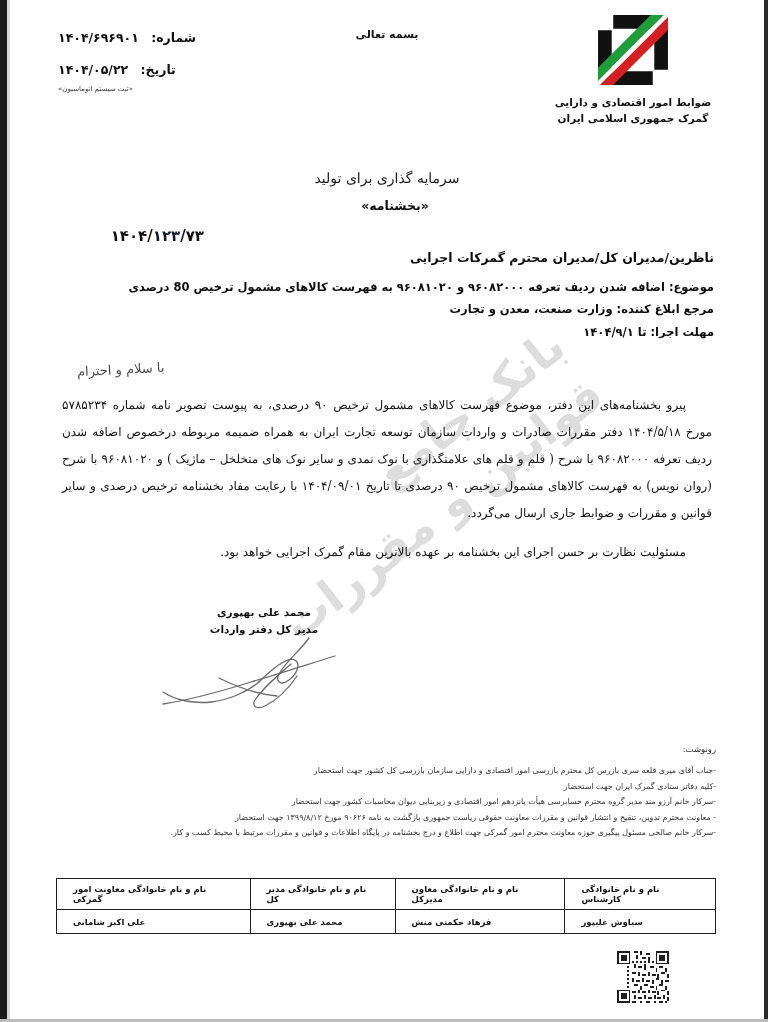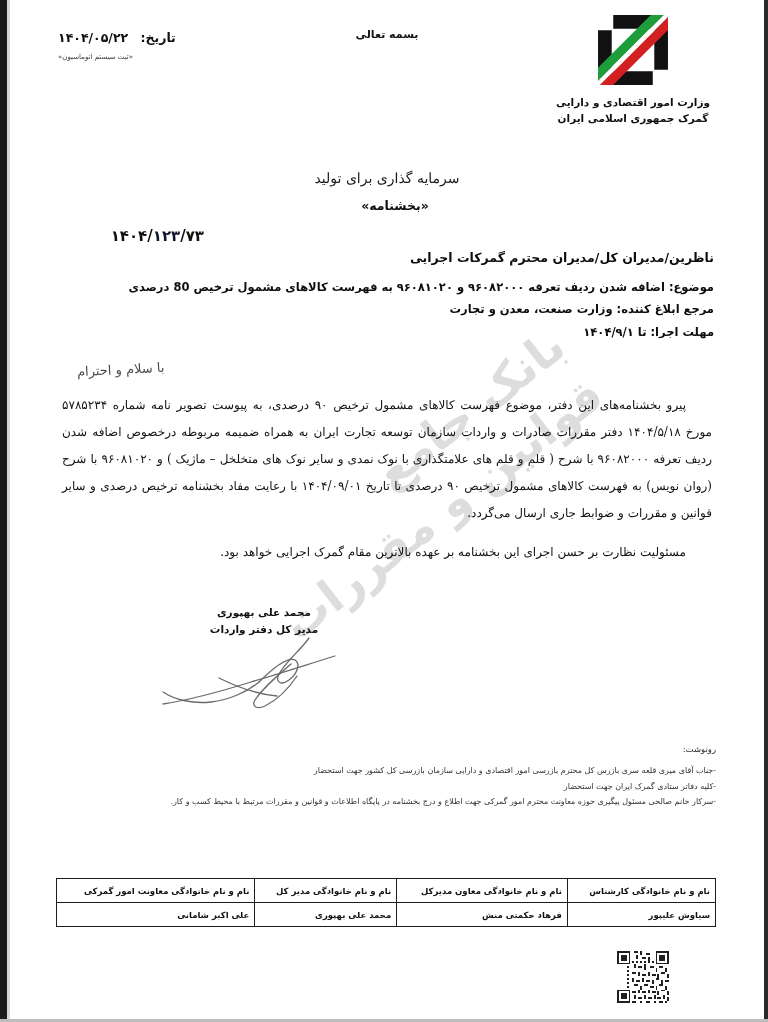--- a/index.html
+++ b/index.html
@@ -270,25 +270,25 @@
   .info-table {
     position: absolute;
     top: 878px;
     right: 48px;
     width: 660px;
     border-collapse: collapse;
     direction: rtl;
   }
   .info-table td {
     border: 1px solid #1d1d1d;
-    text-align: right;
+    text-align: left;
     font-size: 8.5px;
     font-weight: 700;
     color: #121212;
-    padding: 5px 5px;
+    padding: 5px 16px;
     height: 13px;
   }
 
   
   .qr {
     position: absolute;
     bottom: 14px;
     right: 93px;
     width: 56px;
     height: 56px;
@@ -335,25 +335,29 @@
             <rect x="76" y="76" width="26" height="26" fill="#ffffff"></rect>
 
             <g transform="rotate(-45 50 50)">
               <rect x="-20" y="34" width="150" height="12" fill="#1f9d3a"></rect>
               <rect x="-20" y="46" width="150" height="6" fill="#ffffff"></rect>
               <rect x="-20" y="52" width="150" height="12" fill="#d32020"></rect>
             </g>
           </g>
         </svg>
       </div>
-      <div class="ministry-line">وزارت امور اقتصادی و دارایی</div>
+      <div class="ministry-line">ضوابط امور اقتصادی و دارایی</div>
       <div class="ministry-line">گمرک جمهوری اسلامی ایران</div>
     </div>
 
     <div class="meta">
+      <div class="meta-row">
+        <span class="lbl">شماره:</span>
+        <span>۱۴۰۴/۶۹۶۹۰۱</span>
+      </div>
       <div class="meta-row">
         <span class="lbl">تاریخ:</span>
         <span>۱۴۰۴/۰۵/۲۲</span>
       </div>
       <div class="meta-note">«ثبت سیستم اتوماسیون»</div>
     </div>
 
     <div class="slogan">سرمایه گذاری برای تولید</div>
 
     <div class="circular-title">«بخشنامه»</div>
@@ -390,20 +394,22 @@
           <path d="M132 34 C118 46, 104 58, 96 70 C92 76, 98 80, 106 76 C118 70, 130 58, 138 46"></path>
           <path d="M60 48 C76 56, 96 64, 118 66"></path>
         </g>
       </svg>
     </div>
 
     <div class="cc-block">
       <div class="cc-title">رونوشت:</div>
       <div class="cc-item">-جناب آقای میری قلعه سری بازرس کل محترم بازرسی امور اقتصادی و دارایی سازمان بازرسی کل کشور جهت استحضار</div>
       <div class="cc-item">-کلیه دفاتر ستادی گمرک ایران جهت استحضار</div>
+      <div class="cc-item">-سرکار خانم آرزو مند مدیر گروه محترم حسابرسی هیأت پانزدهم امور اقتصادی و زیربنایی دیوان محاسبات کشور جهت استحضار</div>
+      <div class="cc-item">- معاونت محترم تدوین، تنقیح و انتشار قوانین و مقررات معاونت حقوقی ریاست جمهوری بازگشت به نامه ۹۰۶۲۶ مورخ ۱۳۹۹/۸/۱۲ جهت استحضار</div>
       <div class="cc-item">-سرکار خانم صالحی مسئول پیگیری حوزه معاونت محترم امور گمرکی جهت اطلاع و درج بخشنامه در پایگاه اطلاعات و قوانین و مقررات مرتبط با محیط کسب و کار.</div>
     </div>
 
     <table class="info-table">
       <tbody>
           <tr>
         <td>نام و نام خانوادگی کارشناس</td>
         <td>نام و نام خانوادگی معاون مدیرکل</td>
         <td>نام و نام خانوادگی مدیر کل</td>
         <td>نام و نام خانوادگی معاونت امور گمرکی</td>

